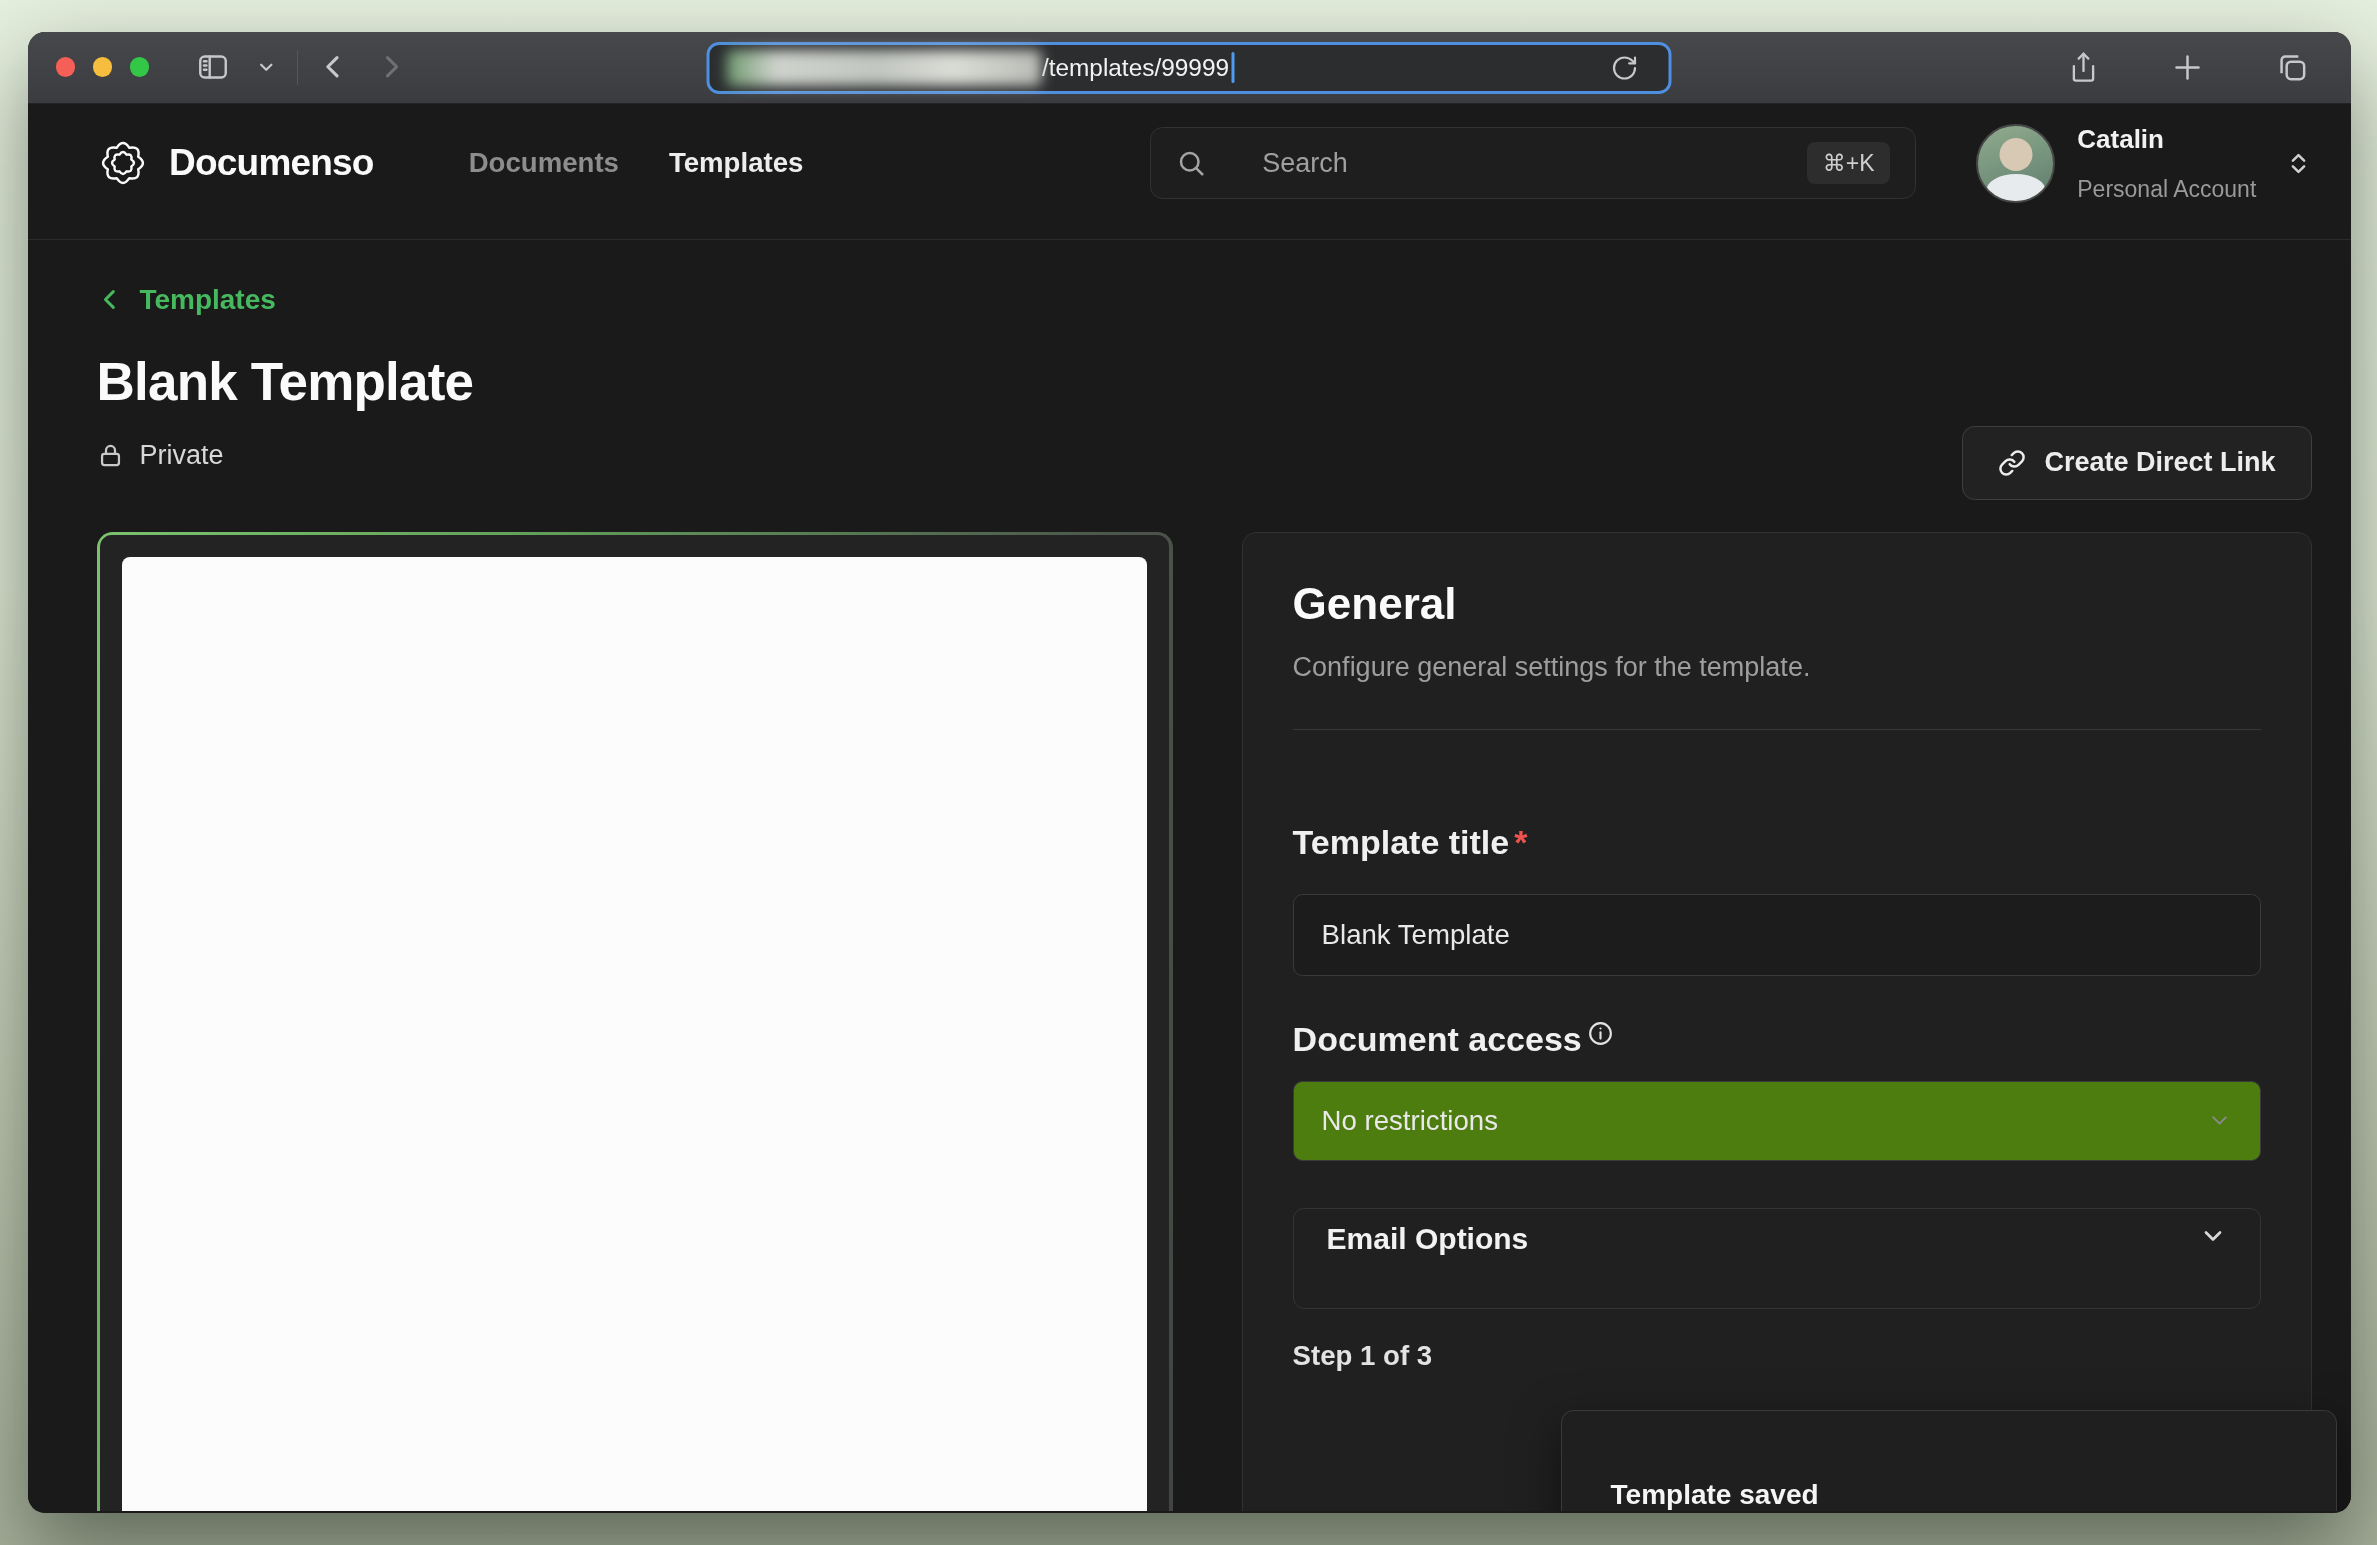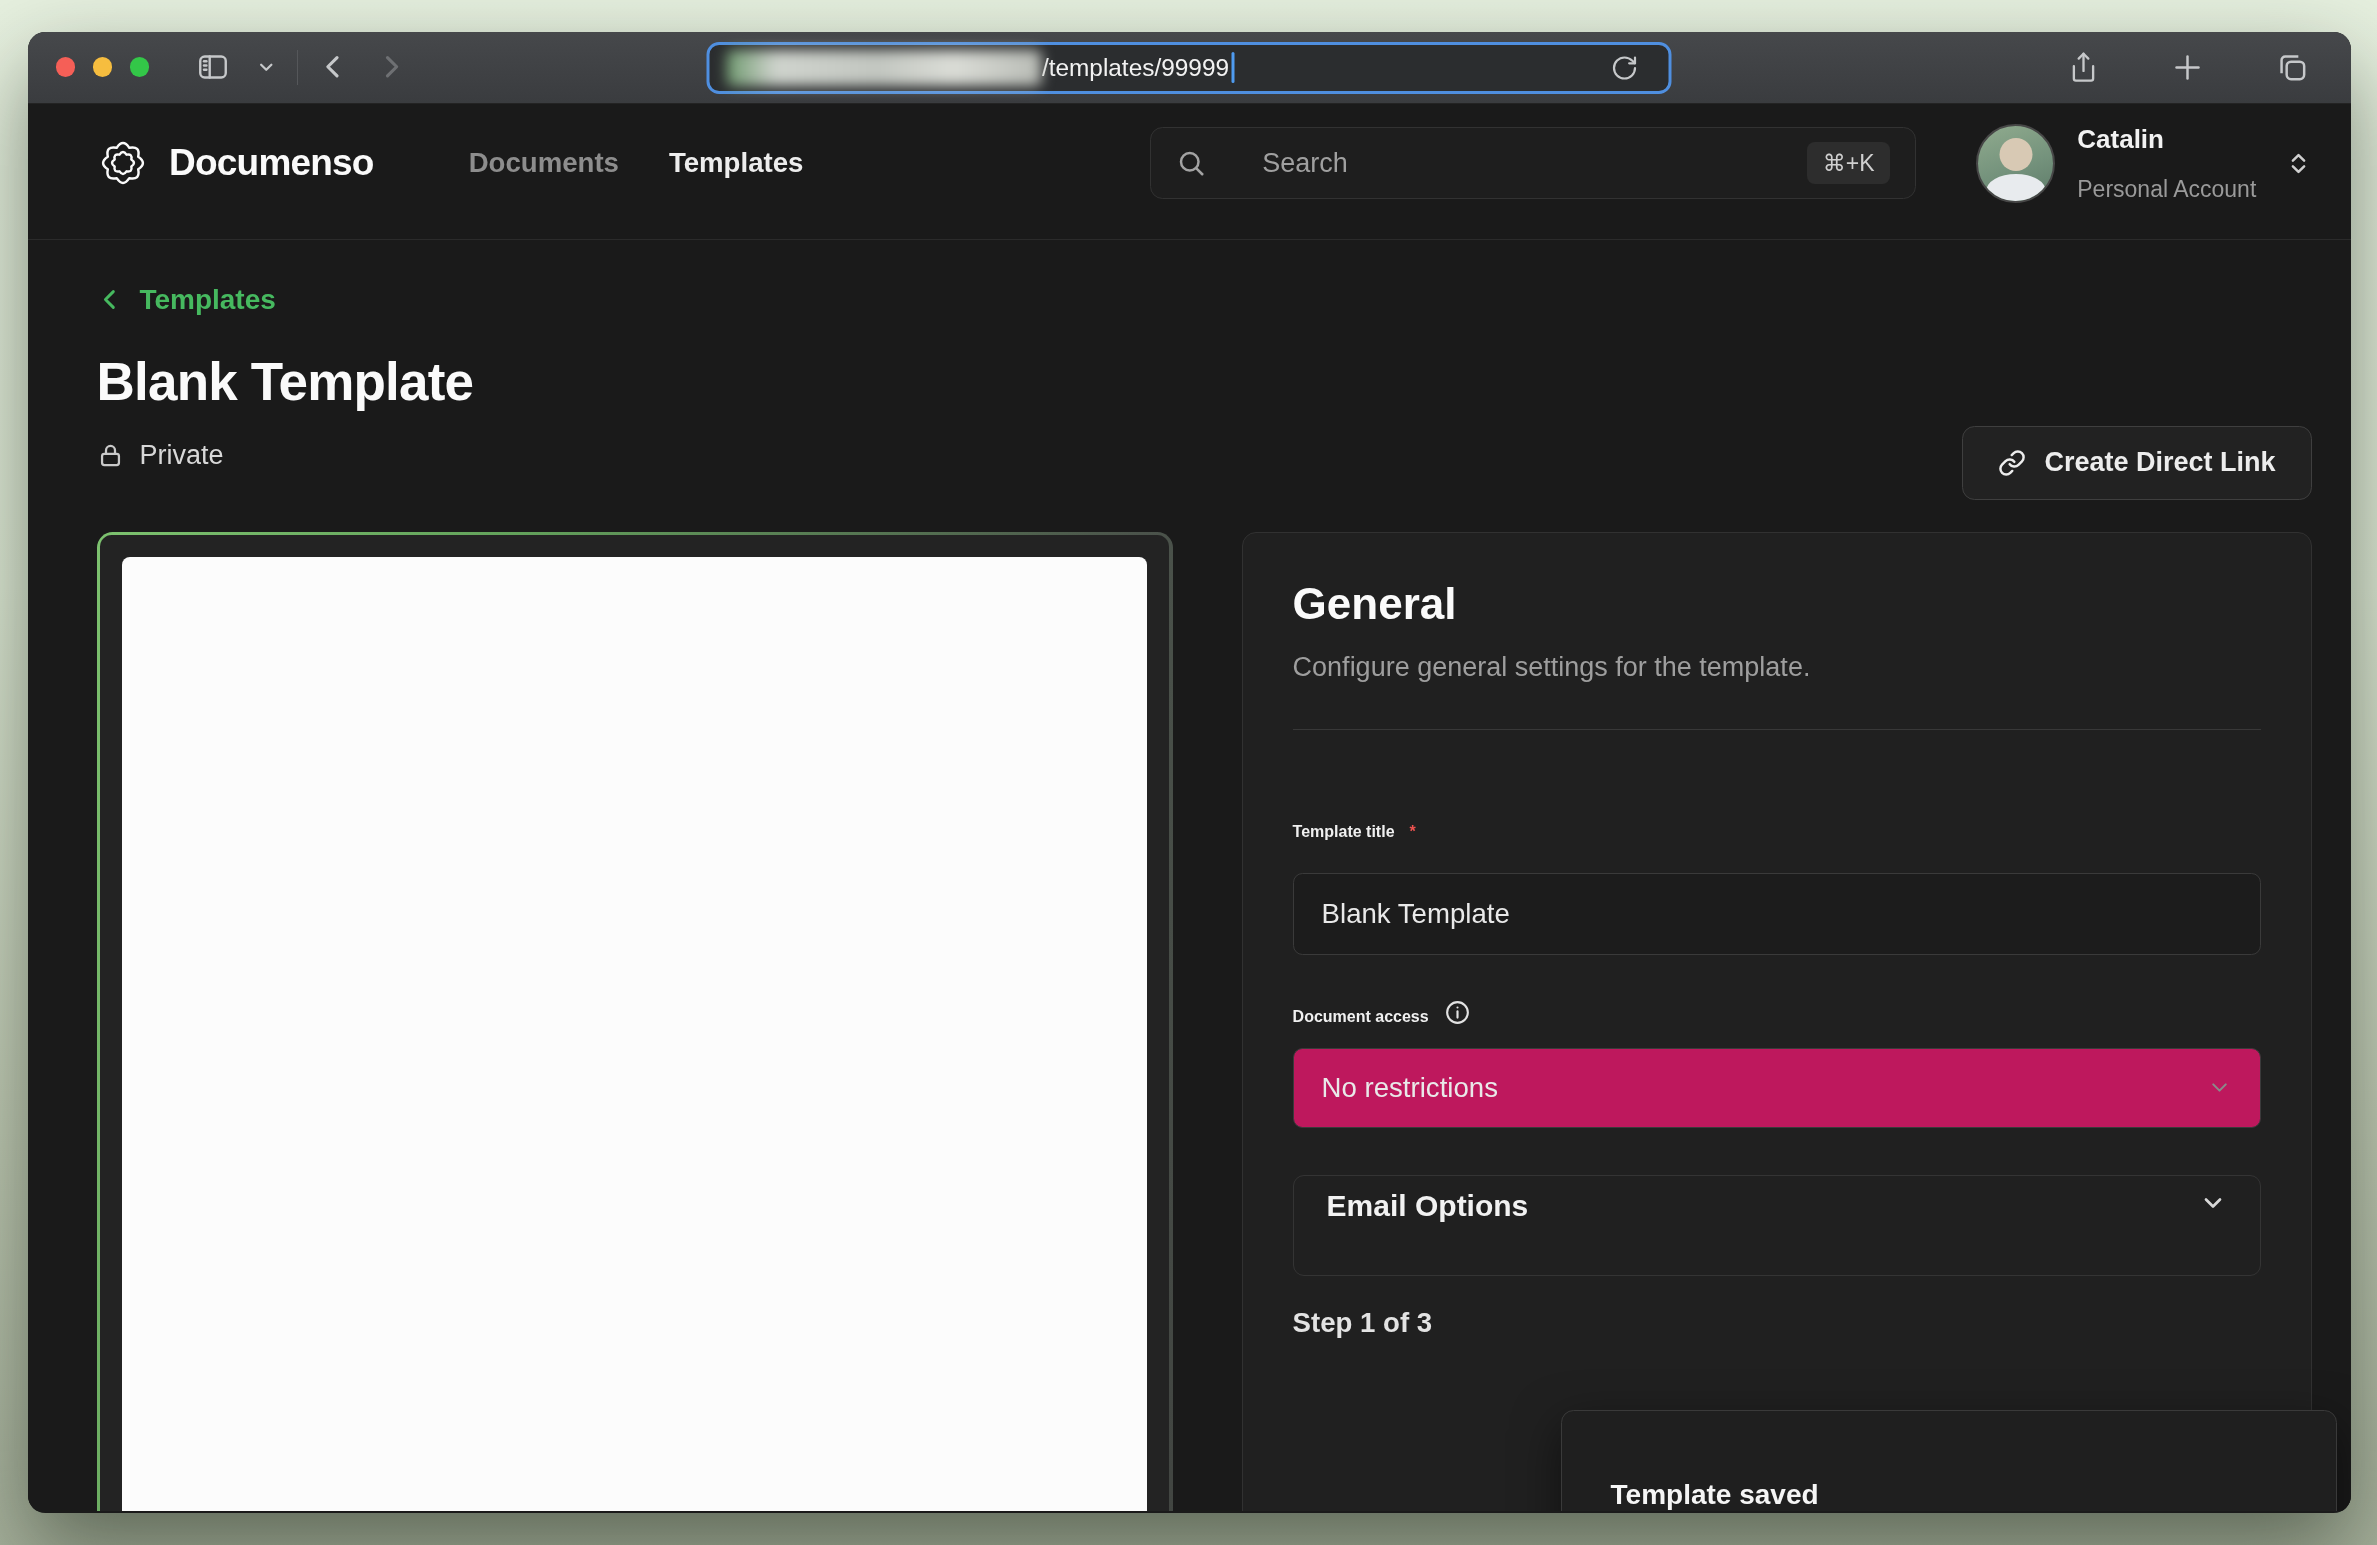--- a/index.html
+++ b/index.html
@@ -102,31 +102,31 @@
 
   .settings-card{
     flex:1; border:1.6px solid #313131; border-radius:14px; background:#202020;
     padding:46px 50px; height:1181px; position:relative;
   }
   .card-heading{ font-size:44px; font-weight:bold; color:#fafafa; margin:0; }
   .card-desc{ font-size:27px; color:#9e9e9e; margin-top:23.6px; }
   .divider{ border:none; border-top:1.6px solid #383838; margin:46px 0 0; }
 
   .field{ margin-top:93px; }
-  .field-label{ font-size:16px; font-weight:600; color:#f0f0f0; display:flex; align-items:flex-end; gap:15px; }
+  .field-label{ font-size:34px; font-weight:600; color:#f0f0f0; display:flex; align-items:flex-start; gap:5px; }
   .required{ color:#ef5350; }
   .text-input{
     margin-top:31.5px; width:100%; height:82px; background:#1c1c1c;
     border:1.6px solid #3a3a3a; border-radius:9.5px; font-size:27.6px; color:#e9e9e9;
     padding:0 28px; font-family:"Liberation Sans",sans-serif; outline:none;
   }
   .field-access{ margin-top:44px; }
   .select{
     margin-top:22px; height:80px; border:1.6px solid #3a3a3a; border-radius:9.5px;
-    background:#be185d; display:flex; align-items:center; justify-content:space-between;
+    background:#4d7c0f; display:flex; align-items:center; justify-content:space-between;
     padding:0 28px; font-size:27.6px; color:#e9e9e9; cursor:pointer;
   }
   .select .chev{ color:#8a8a8a; }
 
   .collapse{
     height:101px; border:1.6px solid #343434; border-radius:11px; background:#202020;
     display:flex; align-items:flex-start; justify-content:space-between; padding:13px 33px; cursor:pointer;
   }
   .collapse.email{ margin-top:47px; }
   .collapse.advanced{ margin-top:57px; }

